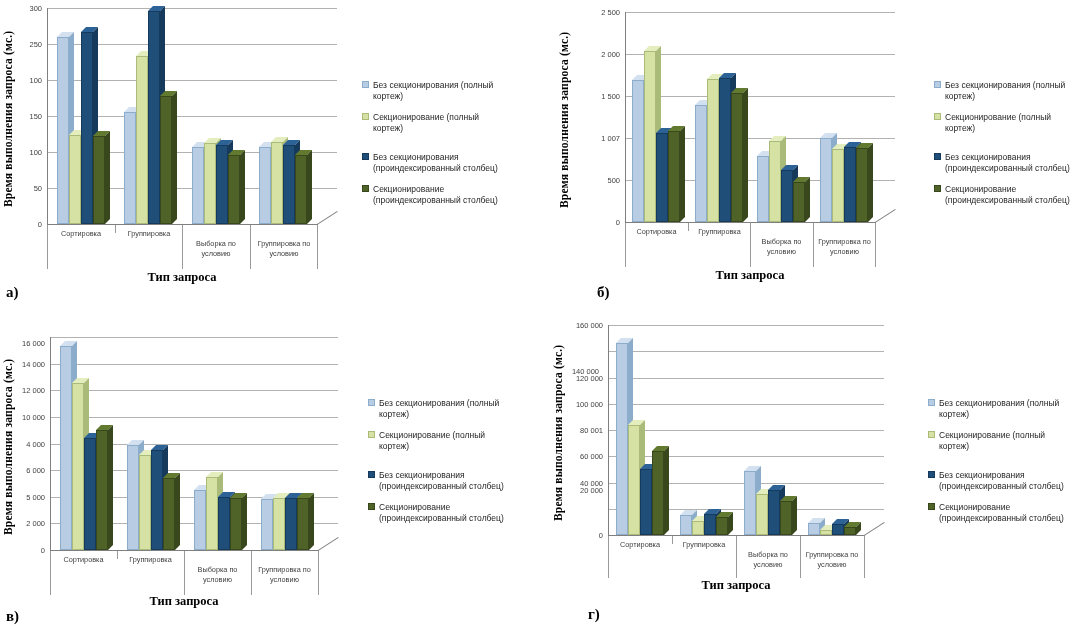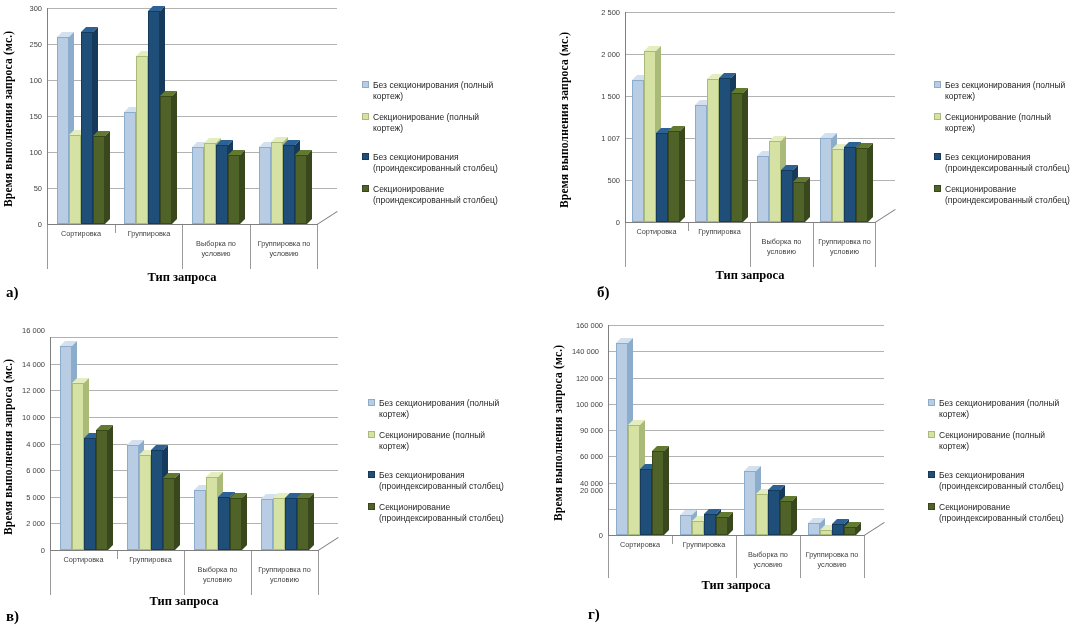--- a/index.html
+++ b/index.html
@@ -297,21 +297,21 @@
       <div class="ytick" style="left: 5px; top: 466px; width: 40px;">6 000</div>
       <div class="gridline" style="left: 50px; top: 444px; width: 288px; background: rgb(178, 178, 178);"></div>
       <div class="ytick" style="left: 5px; top: 440px; width: 40px;">4 000</div>
       <div class="gridline" style="left: 50px; top: 417px; width: 288px; background: rgb(178, 178, 178);"></div>
       <div class="ytick" style="left: 5px; top: 413px; width: 40px;">10 000</div>
       <div class="gridline" style="left: 50px; top: 390px; width: 288px; background: rgb(178, 178, 178);"></div>
       <div class="ytick" style="left: 5px; top: 386px; width: 40px;">12 000</div>
       <div class="gridline" style="left: 50px; top: 364px; width: 288px; background: rgb(178, 178, 178);"></div>
       <div class="ytick" style="left: 5px; top: 360px; width: 40px;">14 000</div>
       <div class="gridline" style="left: 50px; top: 337px; width: 288px; background: rgb(178, 178, 178);"></div>
-      <div class="ytick" style="left: 5px; top: 326px; width: 40px;">16 000</div>
+      <div class="ytick" style="left: 5px; top: 339px; width: 40px;">16 000</div>
       <div class="axisline" style="left: 50px; top: 337px; width: 1px; height: 213px; background: rgb(127, 127, 127);"></div>
       <div class="axisline" style="left: 50px; top: 550px; width: 269px; height: 1px; background: rgb(127, 127, 127);"></div>
       <div class="diag" style="left: 318px; top: 550px; width: 24px; background: rgb(127, 127, 127);"></div>
       <div class="bar" style="left: 60px; top: 341px; width: 17px; height: 209px;">
         <div class="bar-top" style="left: 0px; top: 0px; width: 12px; height: 5px; background: rgb(210, 224, 239);"></div>
         <div class="bar-side" style="left: 12px; top: 5px; width: 5px; height: 204px; background: rgb(140, 172, 204);"></div>
         <div class="bar-front" style="left: 0px; top: 5px; width: 12px; height: 204px; background: rgb(184, 204, 228); border: 1px solid rgb(140, 172, 204);"></div>
       </div>
       <div class="bar" style="left: 72px; top: 378px; width: 17px; height: 172px;">
         <div class="bar-top" style="left: 0px; top: 0px; width: 12px; height: 5px; background: rgb(228, 237, 189);"></div>
@@ -421,27 +421,27 @@
     <div class="abs" style="left: 0px; top: 0px;">
       <div class="ytitle" style="left: 552px; top: 323px; height: 220px; width: 16px;">Время выполнения запроса (мс.)</div>
       <div class="ytick" style="left: 563px; top: 531px; width: 40px;">0</div>
       <div class="gridline" style="left: 608px; top: 509px; width: 276px; background: rgb(178, 178, 178);"></div>
       <div class="ytick" style="left: 563px; top: 486px; width: 40px;">20 000</div>
       <div class="gridline" style="left: 608px; top: 483px; width: 276px; background: rgb(178, 178, 178);"></div>
       <div class="ytick" style="left: 563px; top: 479px; width: 40px;">40 000</div>
       <div class="gridline" style="left: 608px; top: 456px; width: 276px; background: rgb(178, 178, 178);"></div>
       <div class="ytick" style="left: 563px; top: 452px; width: 40px;">60 000</div>
       <div class="gridline" style="left: 608px; top: 430px; width: 276px; background: rgb(178, 178, 178);"></div>
-      <div class="ytick" style="left: 563px; top: 426px; width: 40px;">90 000</div>
+      <div class="ytick" style="left: 563px; top: 426px; width: 40px;">80 001</div>
       <div class="gridline" style="left: 608px; top: 404px; width: 276px; background: rgb(178, 178, 178);"></div>
       <div class="ytick" style="left: 563px; top: 400px; width: 40px;">100 000</div>
       <div class="gridline" style="left: 608px; top: 378px; width: 276px; background: rgb(178, 178, 178);"></div>
       <div class="ytick" style="left: 563px; top: 374px; width: 40px;">120 000</div>
       <div class="gridline" style="left: 608px; top: 351px; width: 276px; background: rgb(178, 178, 178);"></div>
-      <div class="ytick" style="left: 563px; top: 347px; width: 36px;">140 000</div>
+      <div class="ytick" style="left: 563px; top: 367px; width: 36px;">140 000</div>
       <div class="gridline" style="left: 608px; top: 325px; width: 276px; background: rgb(178, 178, 178);"></div>
       <div class="ytick" style="left: 563px; top: 321px; width: 40px;">160 000</div>
       <div class="axisline" style="left: 608px; top: 325px; width: 1px; height: 210px; background: rgb(127, 127, 127);"></div>
       <div class="axisline" style="left: 608px; top: 535px; width: 257px; height: 1px; background: rgb(127, 127, 127);"></div>
       <div class="diag" style="left: 864px; top: 535px; width: 24px; background: rgb(127, 127, 127);"></div>
       <div class="bar" style="left: 616px; top: 338px; width: 17px; height: 197px;">
         <div class="bar-top" style="left: 0px; top: 0px; width: 12px; height: 5px; background: rgb(210, 224, 239);"></div>
         <div class="bar-side" style="left: 12px; top: 5px; width: 5px; height: 192px; background: rgb(140, 172, 204);"></div>
         <div class="bar-front" style="left: 0px; top: 5px; width: 12px; height: 192px; background: rgb(184, 204, 228); border: 1px solid rgb(140, 172, 204);"></div>
       </div>

